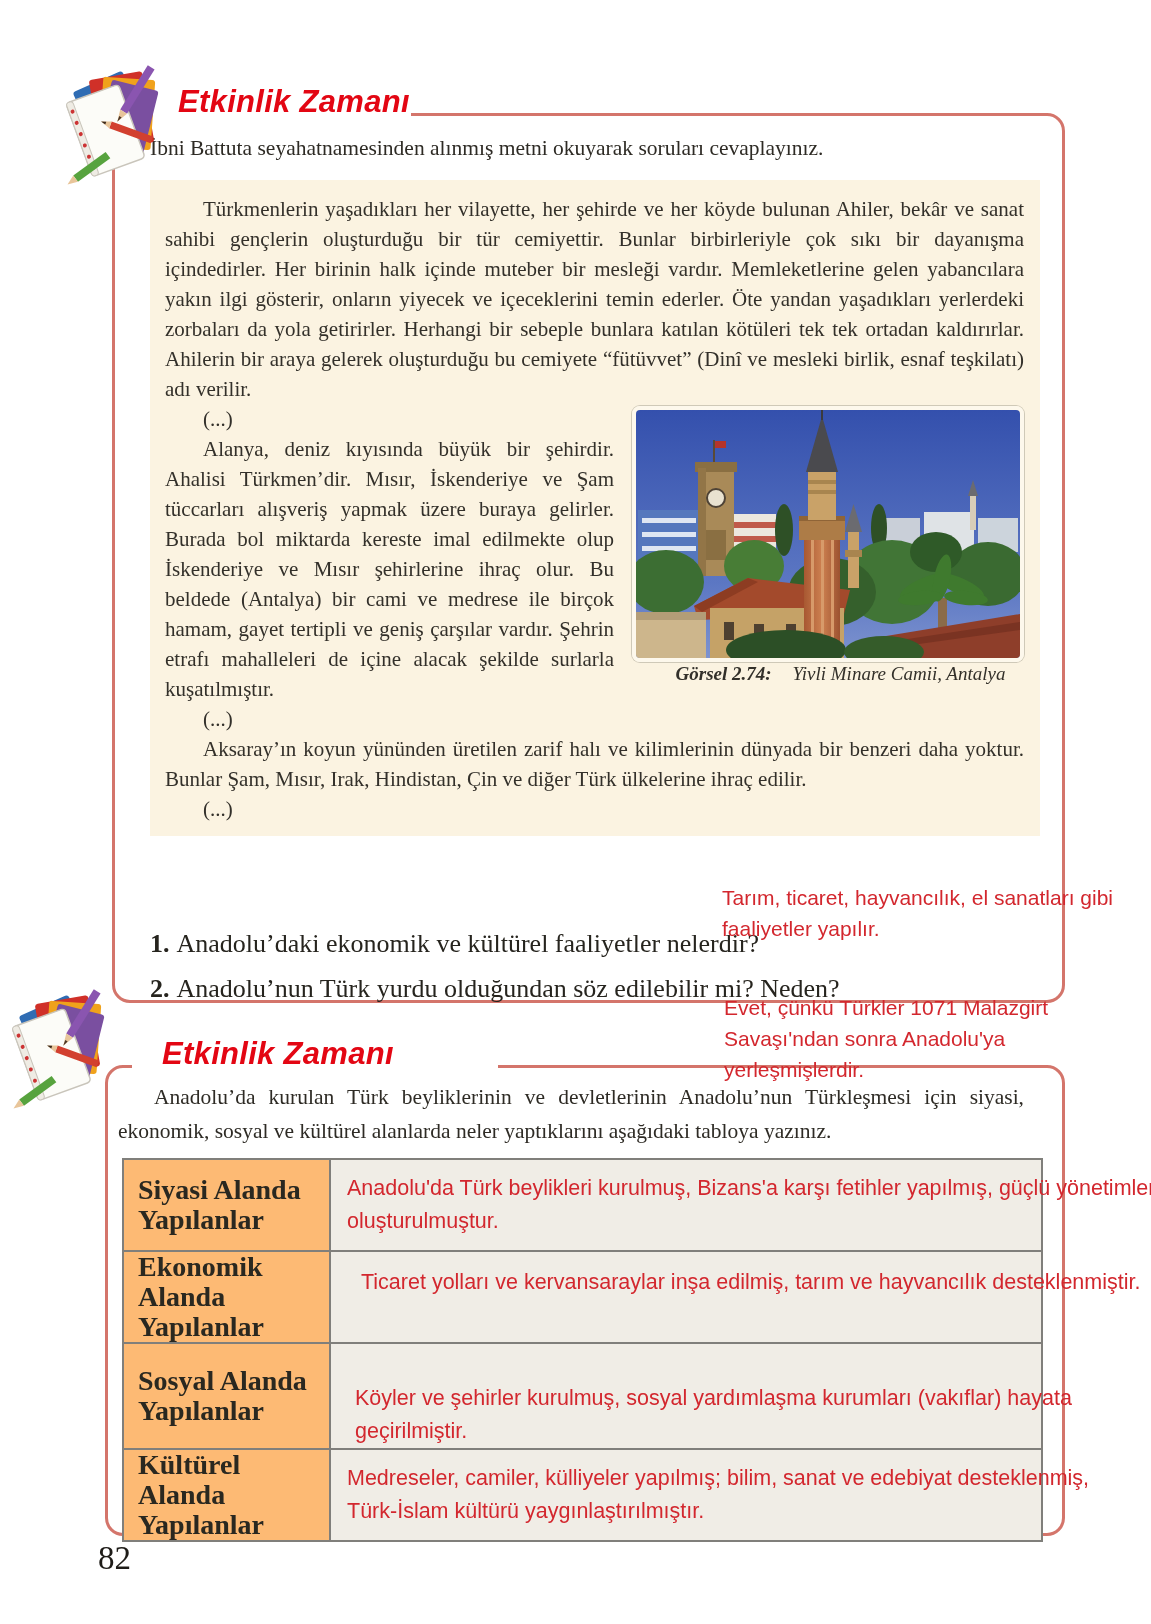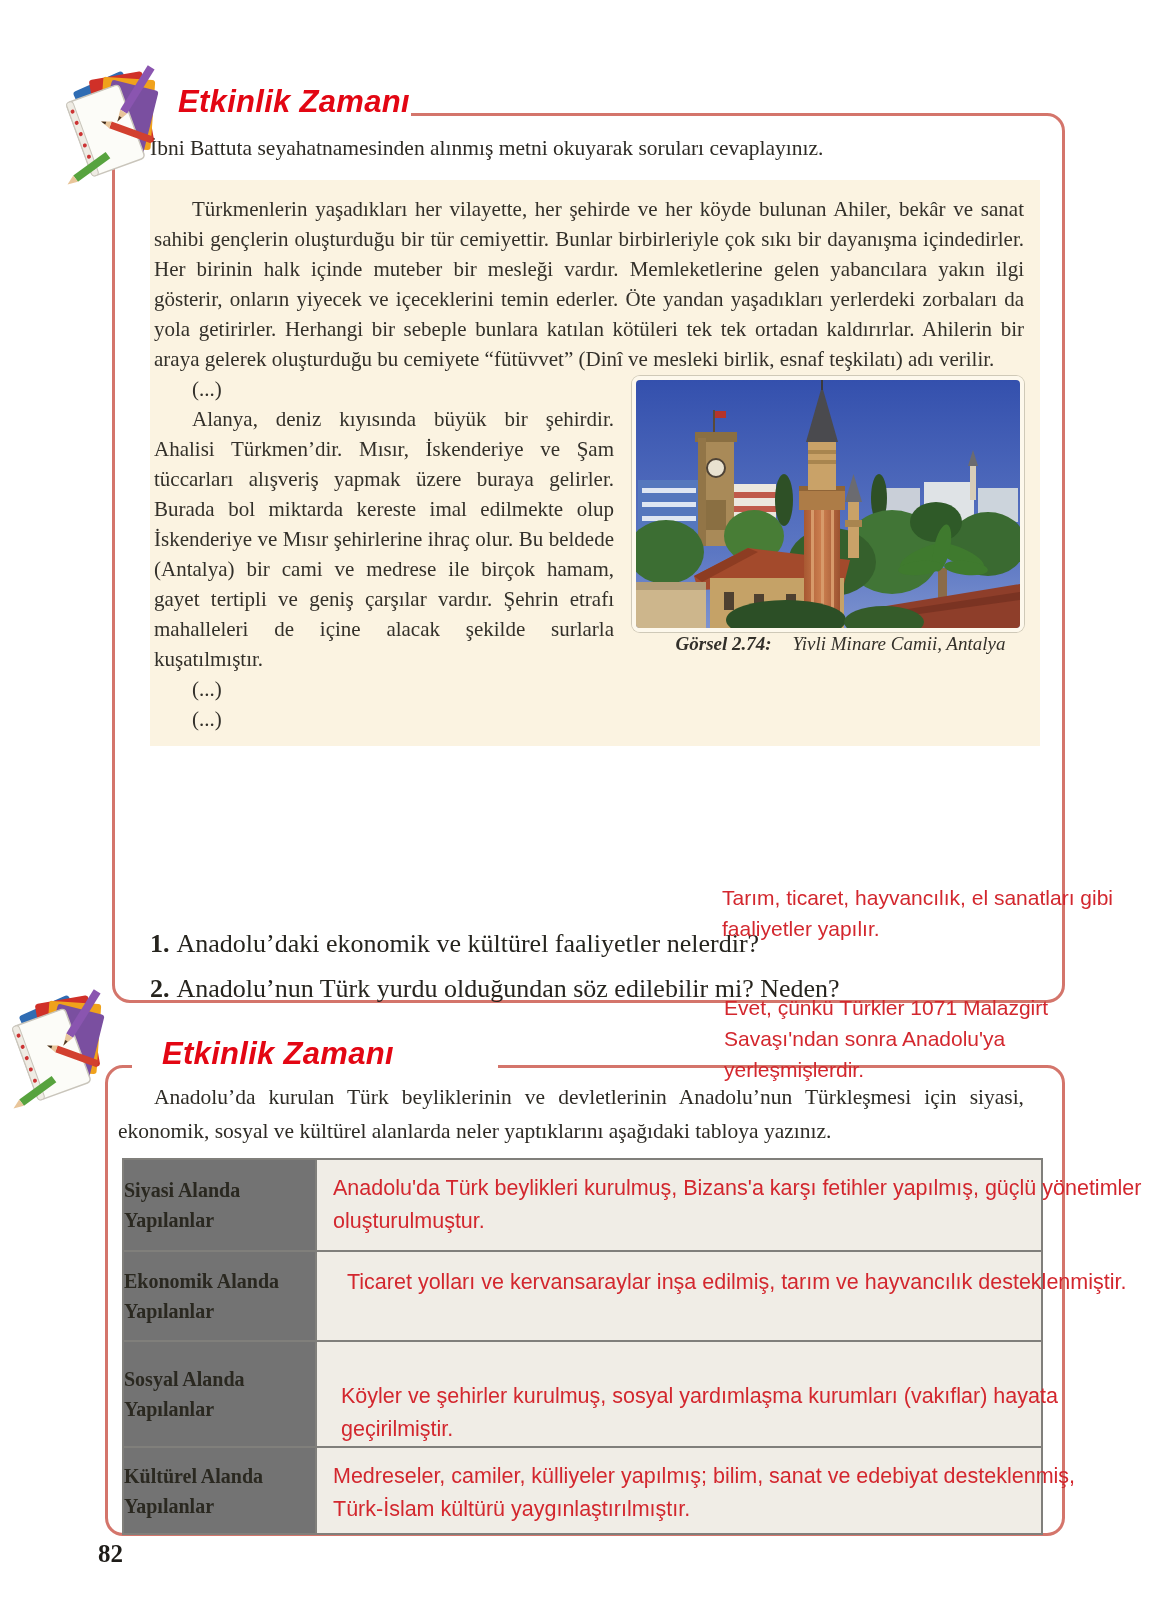--- a/index.html
+++ b/index.html
@@ -26,21 +26,21 @@
   .icon-wrap{position:absolute;z-index:4;}
   #icon1{left:64px;top:52px;}
   #icon2{left:10px;top:976px;}
   
   #intro1{left:150px;top:136px;width:890px;font-size:21.5px;}
   #intro2{left:118px;top:1080px;width:906px;font-size:21.5px;line-height:34px;text-align:justify;}
   #intro2 p{margin:0;text-indent:36px;}
   
   #passage{
     left:150px;top:180px;width:890px;background:#fbf3e1;
-    padding:14px 16px 12px 4px;box-sizing:border-box;
+    padding:14px 16px 12px 15px;box-sizing:border-box;
     font-size:21px;line-height:30px;text-align:justify;color:#33302a;
   }
   #passage p{margin:0;}
   .para{text-indent:38px;}
   .source-line{text-align:right;font-weight:bold;font-style:italic;font-size:20px;margin-top:4px;}
   
   #photo-block{float:right;width:392px;margin-left:18px;margin-top:2px;}
   .photo-frame{
     border:4px solid #fdf8ec;border-radius:8px;overflow:hidden;
     box-shadow:0 0 0 1px #cfc9b8;line-height:0;
@@ -60,34 +60,34 @@
   }
   #ans1{left:722px;top:882px;width:398px;}
   #ans2{left:724px;top:992px;width:348px;}
   
   #fill-table{
     position:absolute;left:122px;top:1158px;width:921px;
     border-collapse:collapse;table-layout:fixed;
   }
   #fill-table td{border:2px solid #807f7b;vertical-align:top;}
   .th-cell{
-    width:183px;background:#737373;font-weight:bold;font-size:20px;line-height:30px;
-    padding:0 8px 0 0;vertical-align:middle !important;color:#2a2820;
+    width:183px;background:#fdba74;font-weight:bold;font-size:28px;line-height:30px;
+    padding:0 8px 0 14px;vertical-align:middle !important;color:#2a2820;
   }
   .td-cell{background:#f0ede6;padding:12px 0 0 16px;}
   .cell-answer{
     font-family:"Liberation Sans","DejaVu Sans",sans-serif;color:#d3272e;
     font-size:21.5px;line-height:33px;
   }
   #ca1{width:862px;}
   #ca2{width:900px;margin-left:14px;margin-top:2px;}
   #ca3{width:742px;margin-left:8px;margin-top:26px;}
   #ca4{width:792px;}
   
-  #pagenum{left:98px;top:1540px;font-size:25px;font-weight:bold;color:#1e1c18;}
+  #pagenum{left:98px;top:1540px;font-size:33px;font-weight:normal;color:#1e1c18;}
 </style>
 </head>
 <body>
 
 <div id="box1" class="activity-box"></div>
 <div id="patch1" class="border-patch"></div>
 
 <div id="icon1" class="icon-wrap">
   <svg width="104" height="142" viewBox="0 0 104 142">
     <g transform="rotate(-8 52 70)">
@@ -218,20 +218,21 @@
         <ellipse cx="150" cy="240" rx="60" ry="20" fill="#2c4f26"></ellipse>
         <ellipse cx="248" cy="242" rx="40" ry="16" fill="#355c2a"></ellipse>
       </svg>
     </div>
     <p class="caption"><span class="lbl">Görsel 2.74:</span><span class="txt">Yivli Minare Camii, Antalya</span></p>
   </div>
 
   <p class="para">(...)</p>
   <p class="para">Alanya, deniz kıyısında büyük bir şehirdir. Ahalisi Türkmen’dir. Mısır, İskenderiye ve Şam tüccarları alışveriş yapmak üzere buraya gelirler. Burada bol miktarda kereste imal edilmekte olup İskenderiye ve Mısır şehirlerine ihraç olur. Bu beldede (Antalya) bir cami ve medrese ile birçok hamam, gayet tertipli ve geniş çarşılar vardır. Şehrin etrafı mahalleleri de içine alacak şekilde surlarla kuşatılmıştır.</p>
   <p class="para">(...)</p>
+  <p class="para">Aksaray’ın koyun yününden üretilen zarif halı ve kilimlerinin dünyada bir benzeri daha yoktur. Bunlar Şam, Mısır, Irak, Hindistan, Çin ve diğer Türk ülkelerine ihraç edilir.</p>
   <p class="para">(...)</p>
 </div>
 
 <div id="q1" class="question">
   <span class="qnum">1.</span><span>Anadolu’daki ekonomik ve kültürel faaliyetler nelerdir?</span>
 </div>
 <div id="q2" class="question">
   <span class="qnum">2.</span><span>Anadolu’nun Türk yurdu olduğundan söz edilebilir mi? Neden?</span>
 </div>
 

